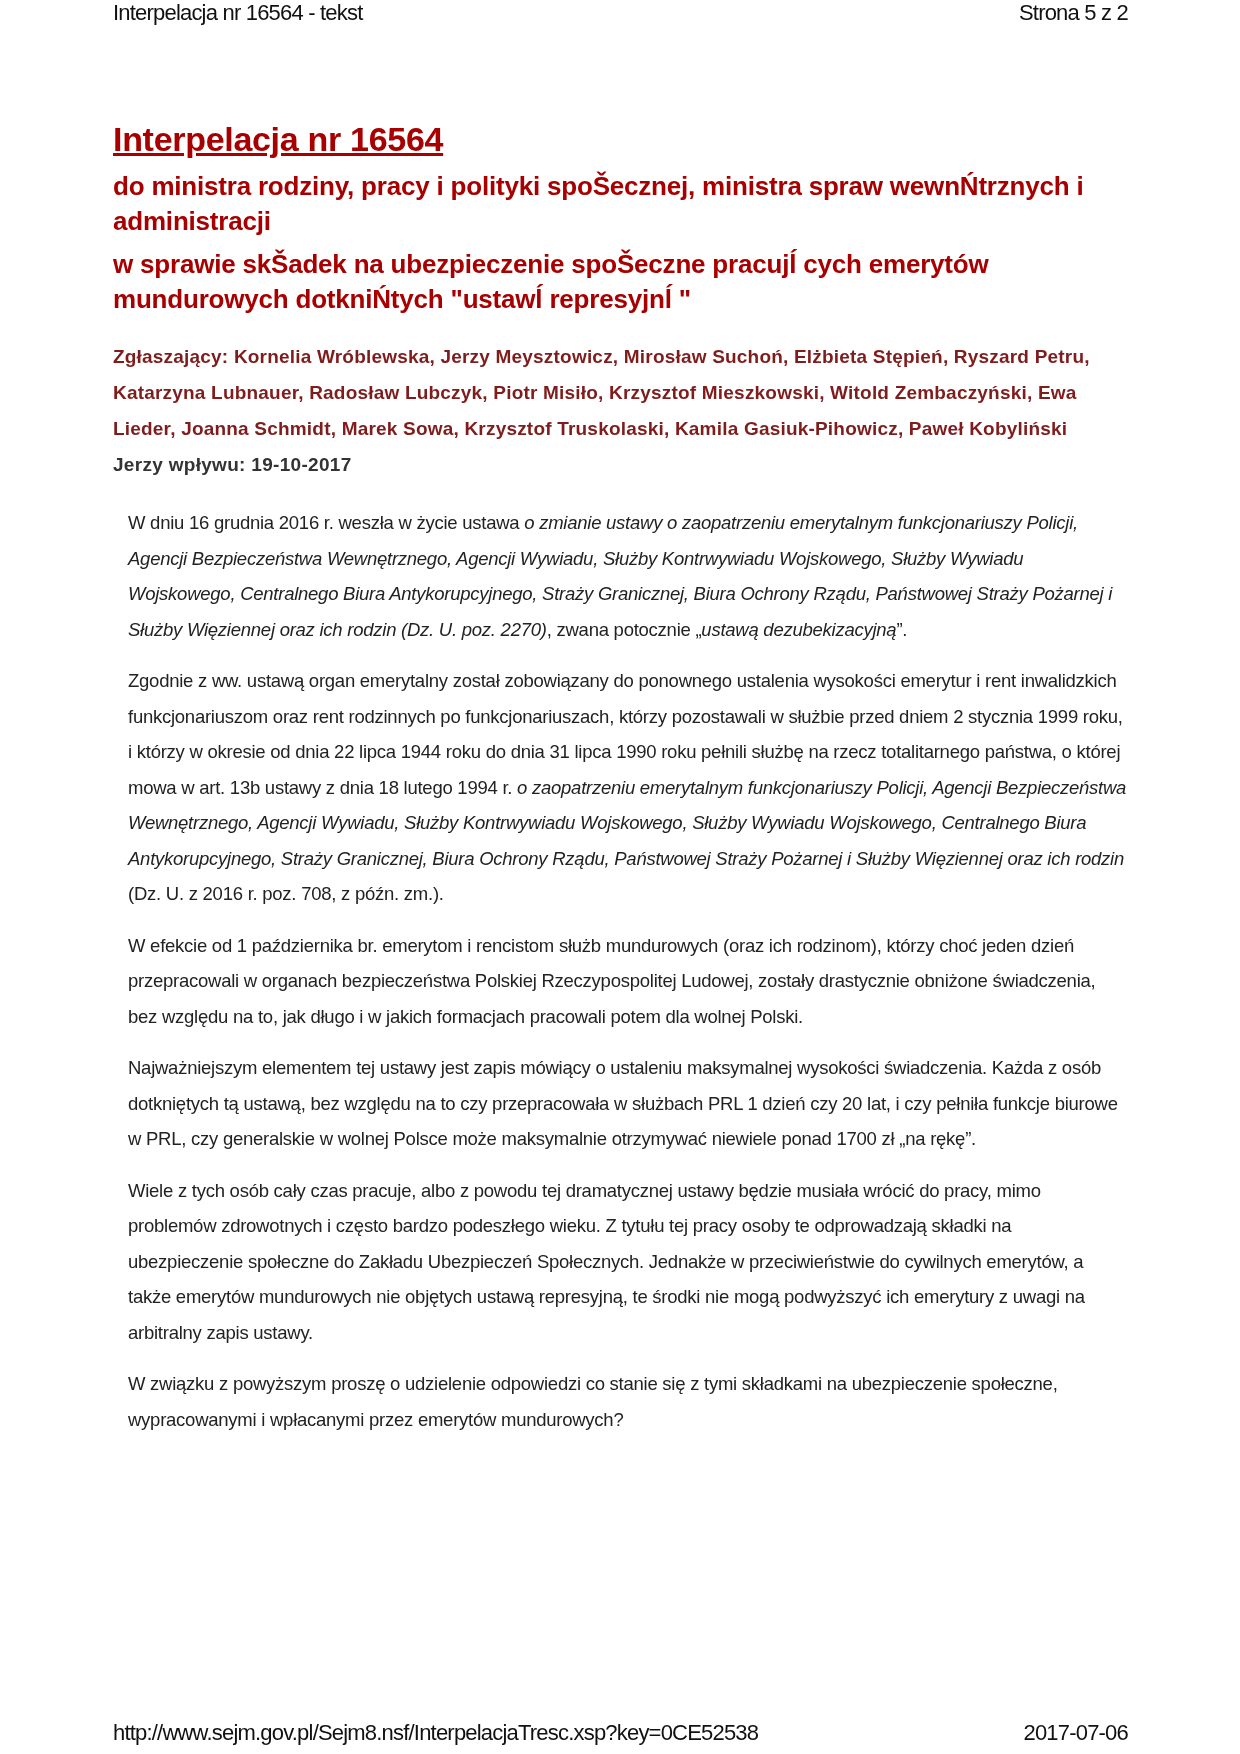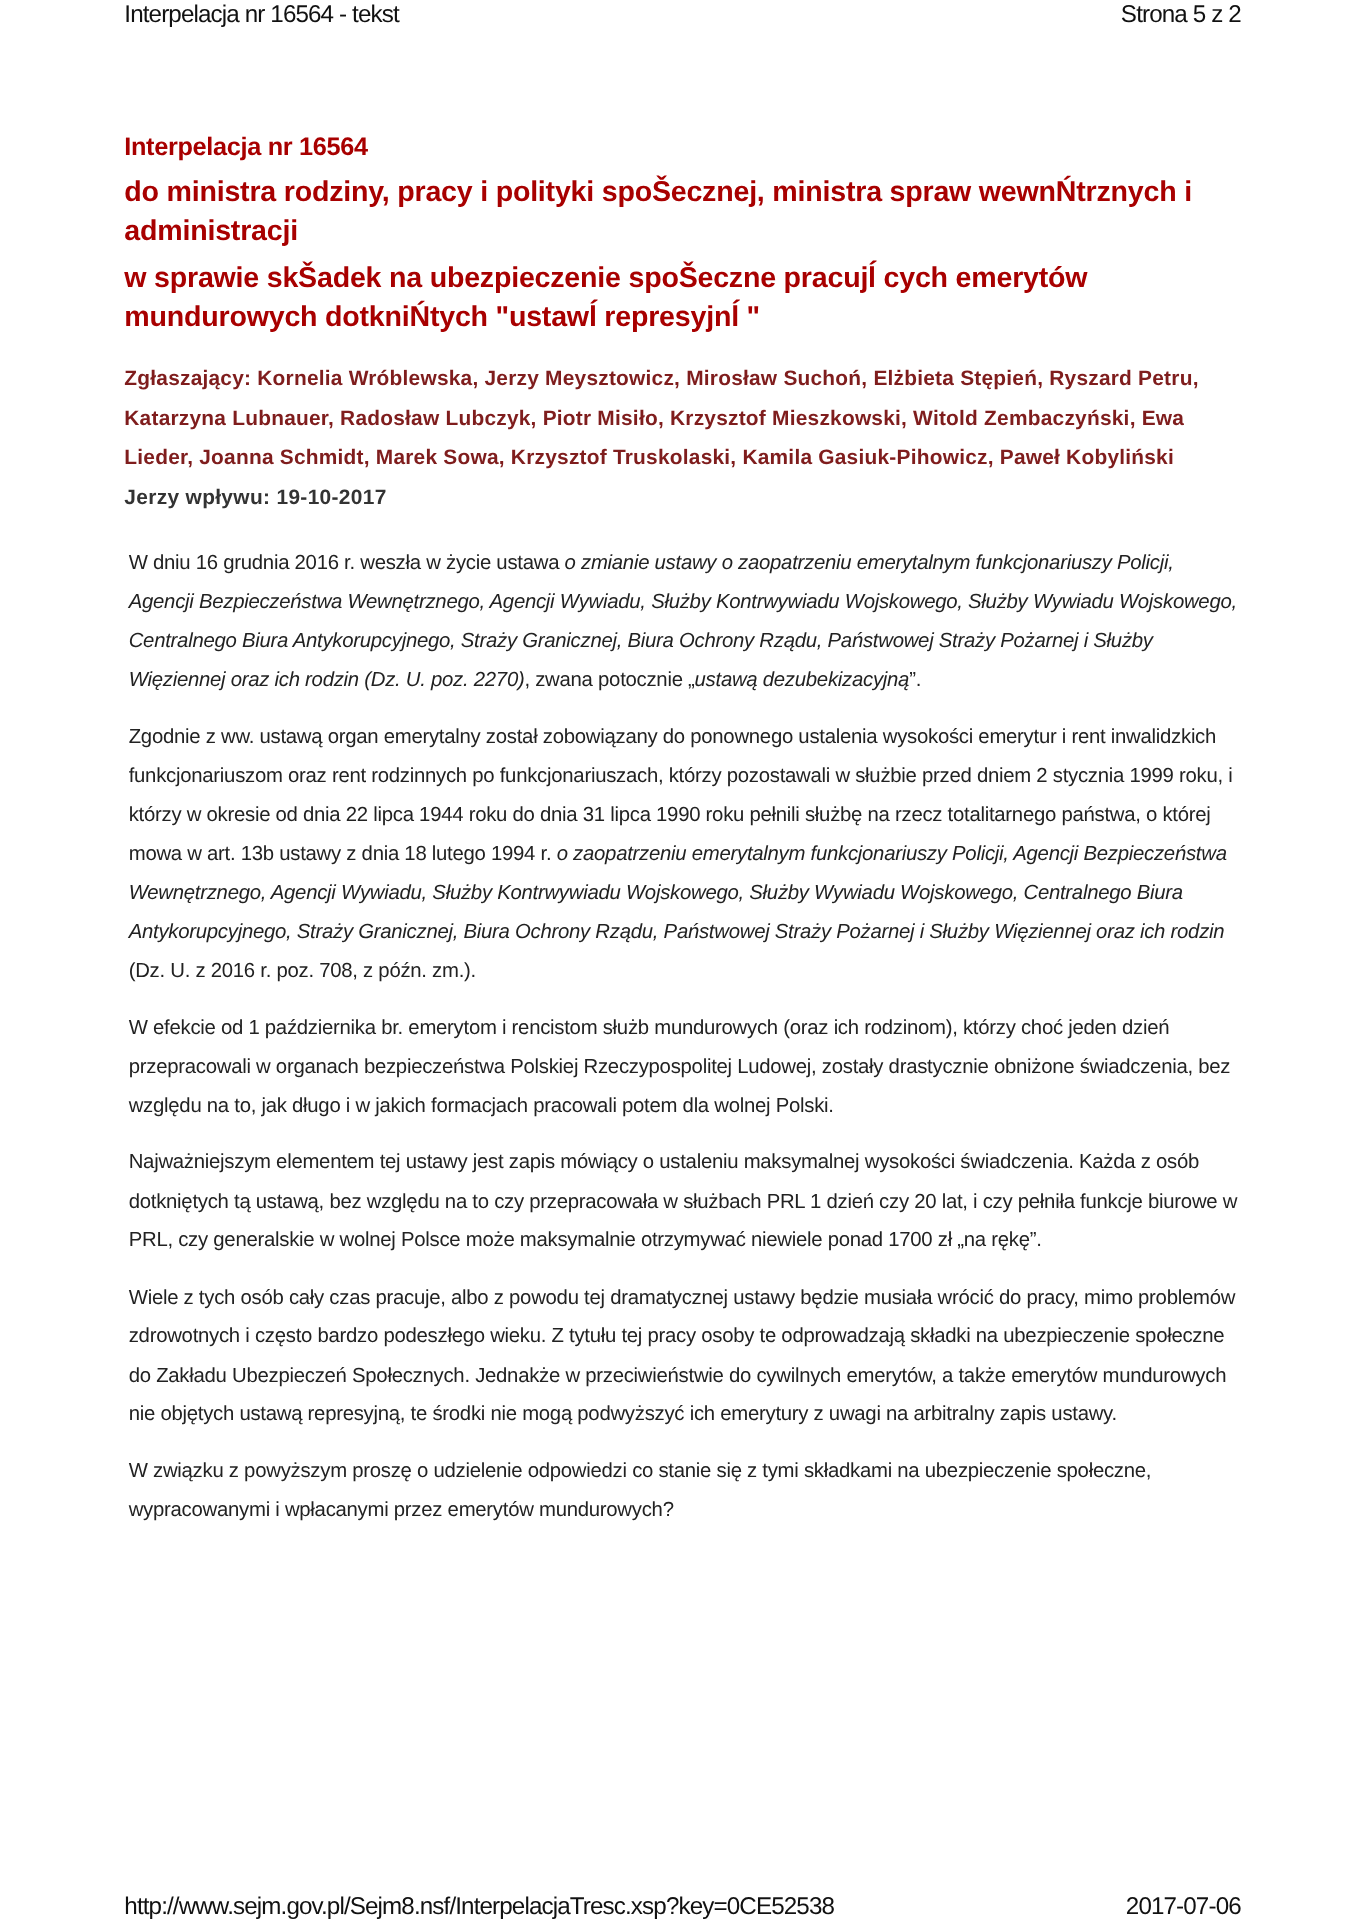--- a/index.html
+++ b/index.html
@@ -10,35 +10,36 @@
   .hdr, .ftr {
     position: absolute; left: 113px; right: 112px;
     display: flex; justify-content: space-between; align-items: baseline;
     font-family: "Liberation Sans", sans-serif; font-size: 22px; color: #111;
     letter-spacing: -0.8px;
   }
   .hdr { top: 0; }
   .ftr { top: 1720px; }
   .content { position: absolute; left: 113px; top: 120px; width: 1015px; }
   .title {
-    color: #a80000; font-weight: bold; font-size: 23px; margin: 0 0 10px 0;
+    color: #a80000; font-weight: bold; font-size: 34px; margin: 0 0 10px 0;
     letter-spacing: -0.3px;
+    text-decoration: underline;
   }
   .subtitle {
     color: #a80000; font-weight: bold; font-size: 26px; line-height: 35px;
     margin: 0 0 8px 0; letter-spacing: -0.2px;
   }
   .subtitle.second { margin-bottom: 22px; }
   .meta {
     font-weight: bold; font-size: 19px; line-height: 36px; color: #7f1d1d;
     letter-spacing: 0.2px;
   }
   .meta-date { font-weight: bold; font-size: 19px; line-height: 36px; color: #333; margin-bottom: 22px; letter-spacing: 0.3px; }
   p.para {
-    font-size: 18.5px; line-height: 35.5px; margin: 0 0 16px 4px; color: #222;
+    font-size: 18.5px; line-height: 35.5px; margin: 0 0 16px 15px; color: #222;
     letter-spacing: -0.25px;
   }
   p.para i { font-style: italic; }
 </style>
 </head>
 <body>
 
 <div class="hdr">
   <span>Interpelacja nr 16564 - tekst</span>
   <span>Strona 5 z 2</span>

